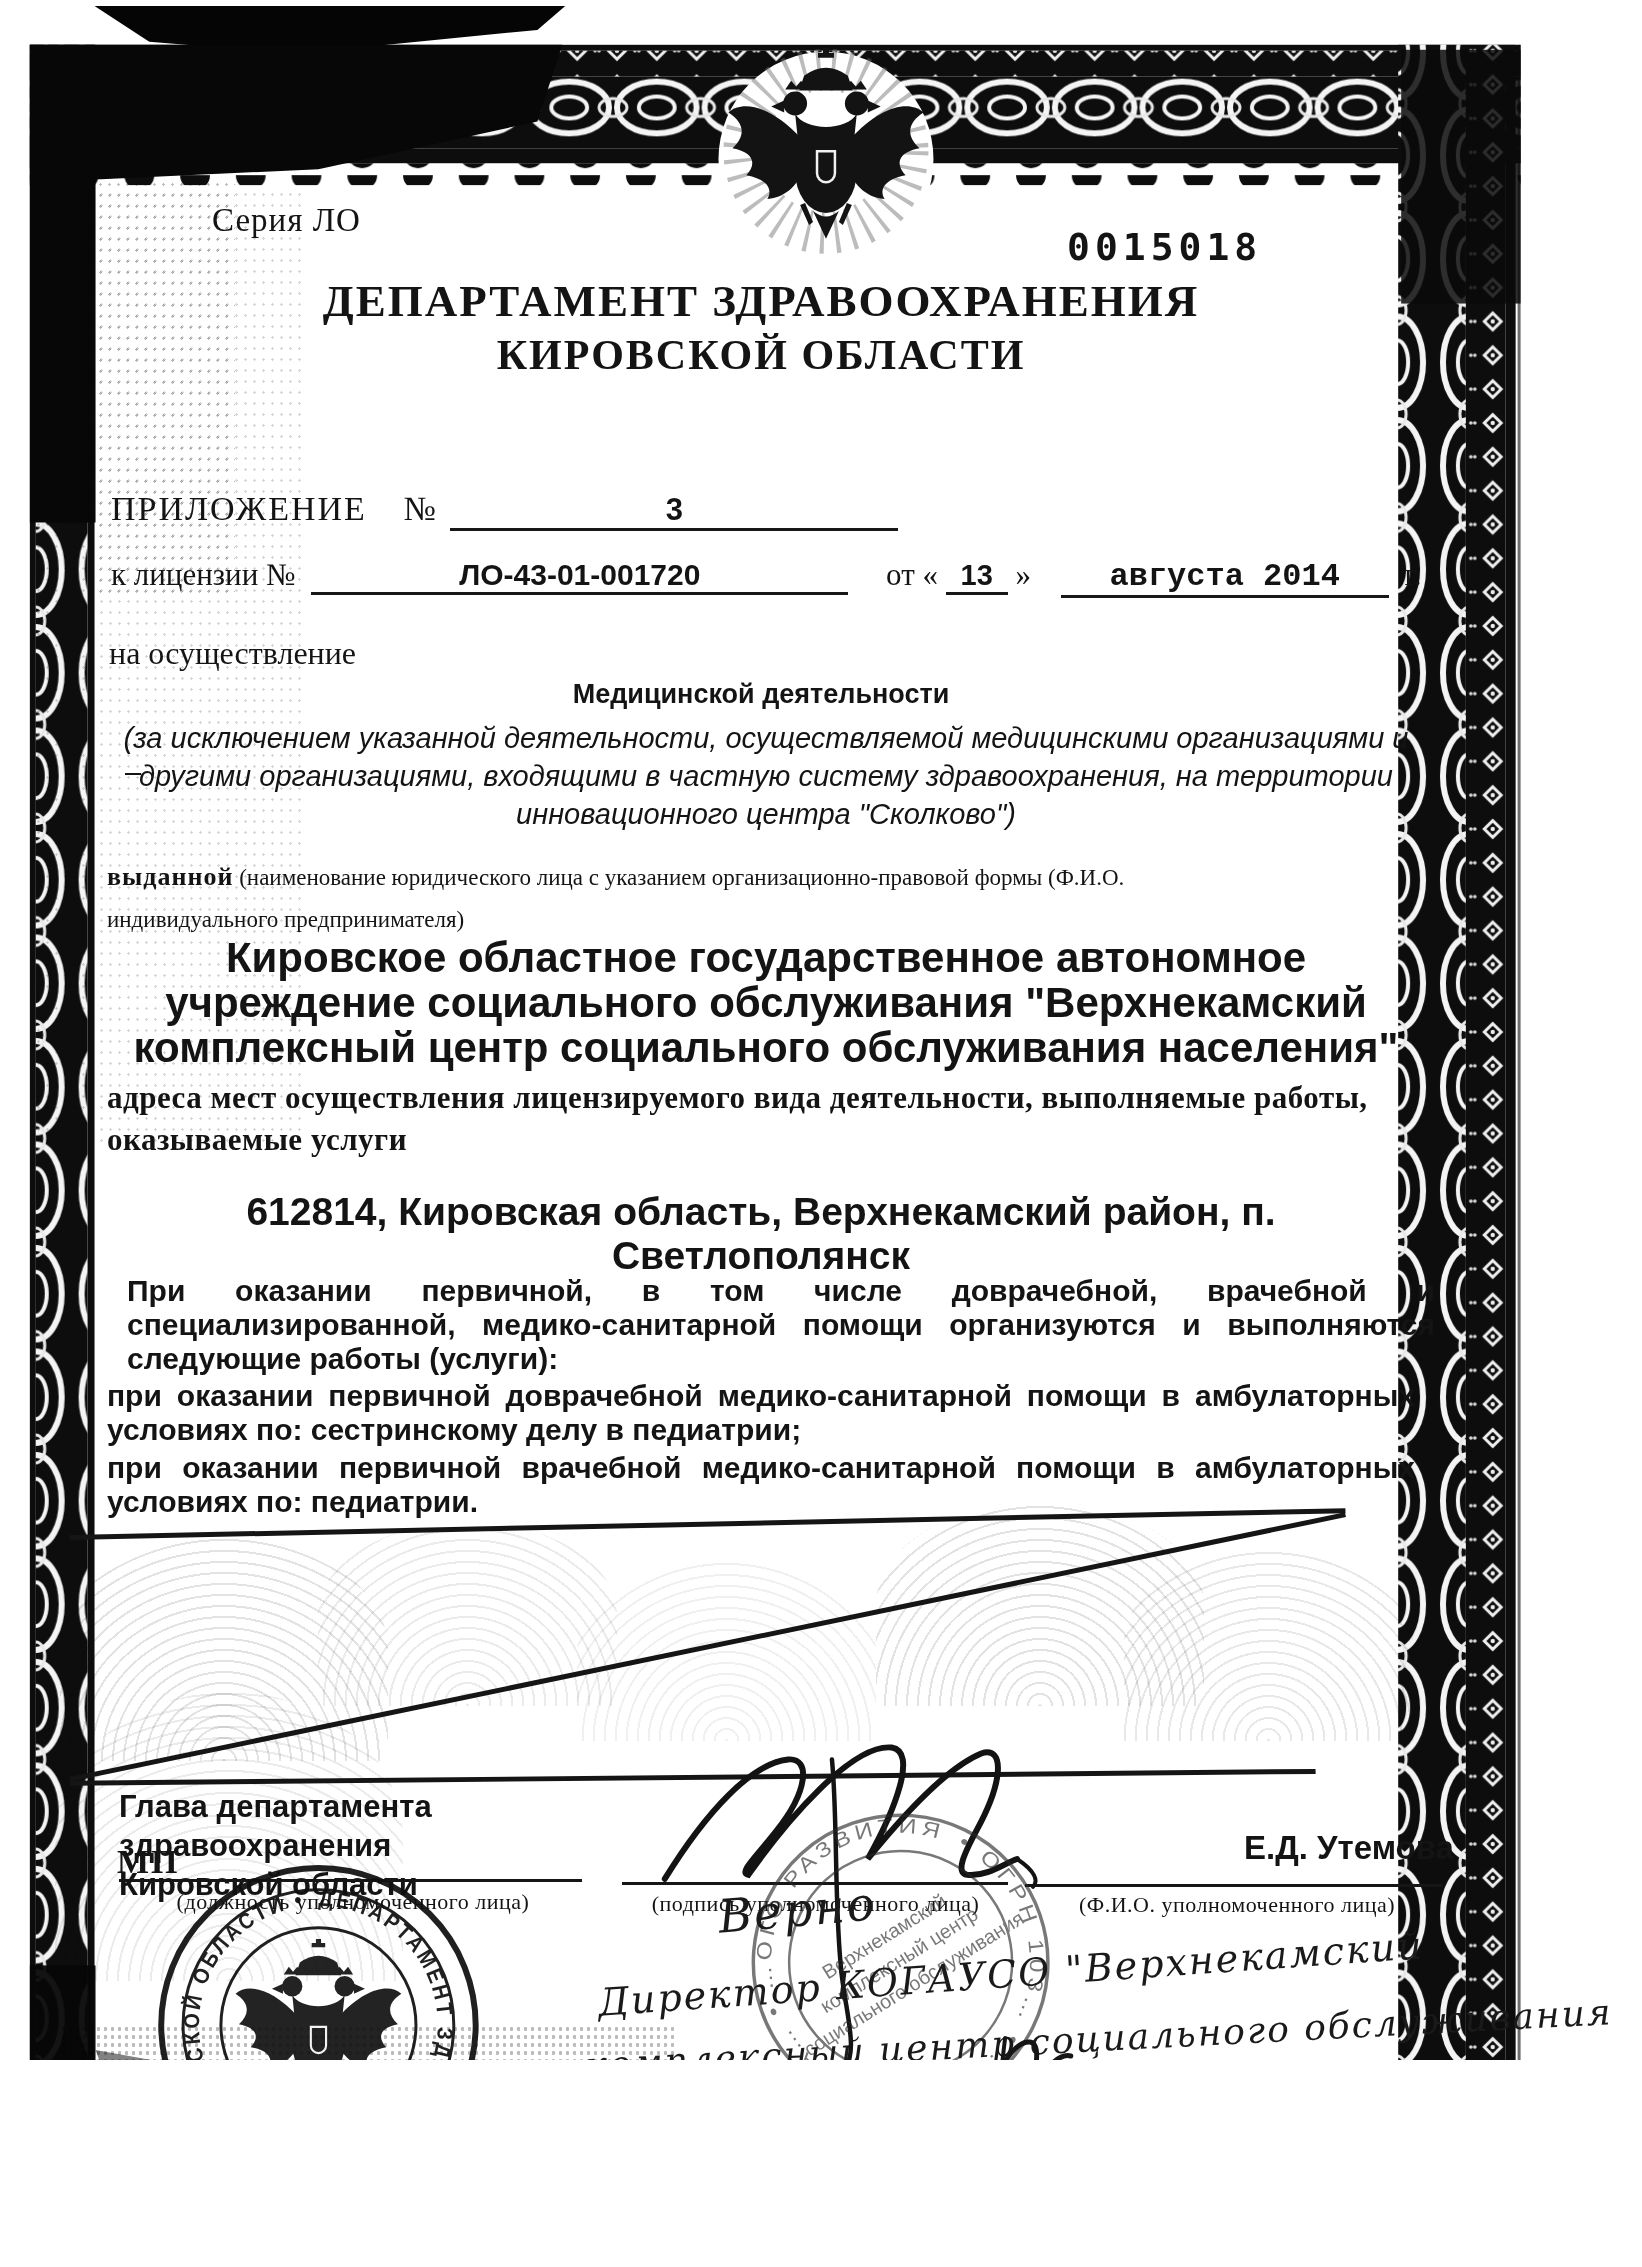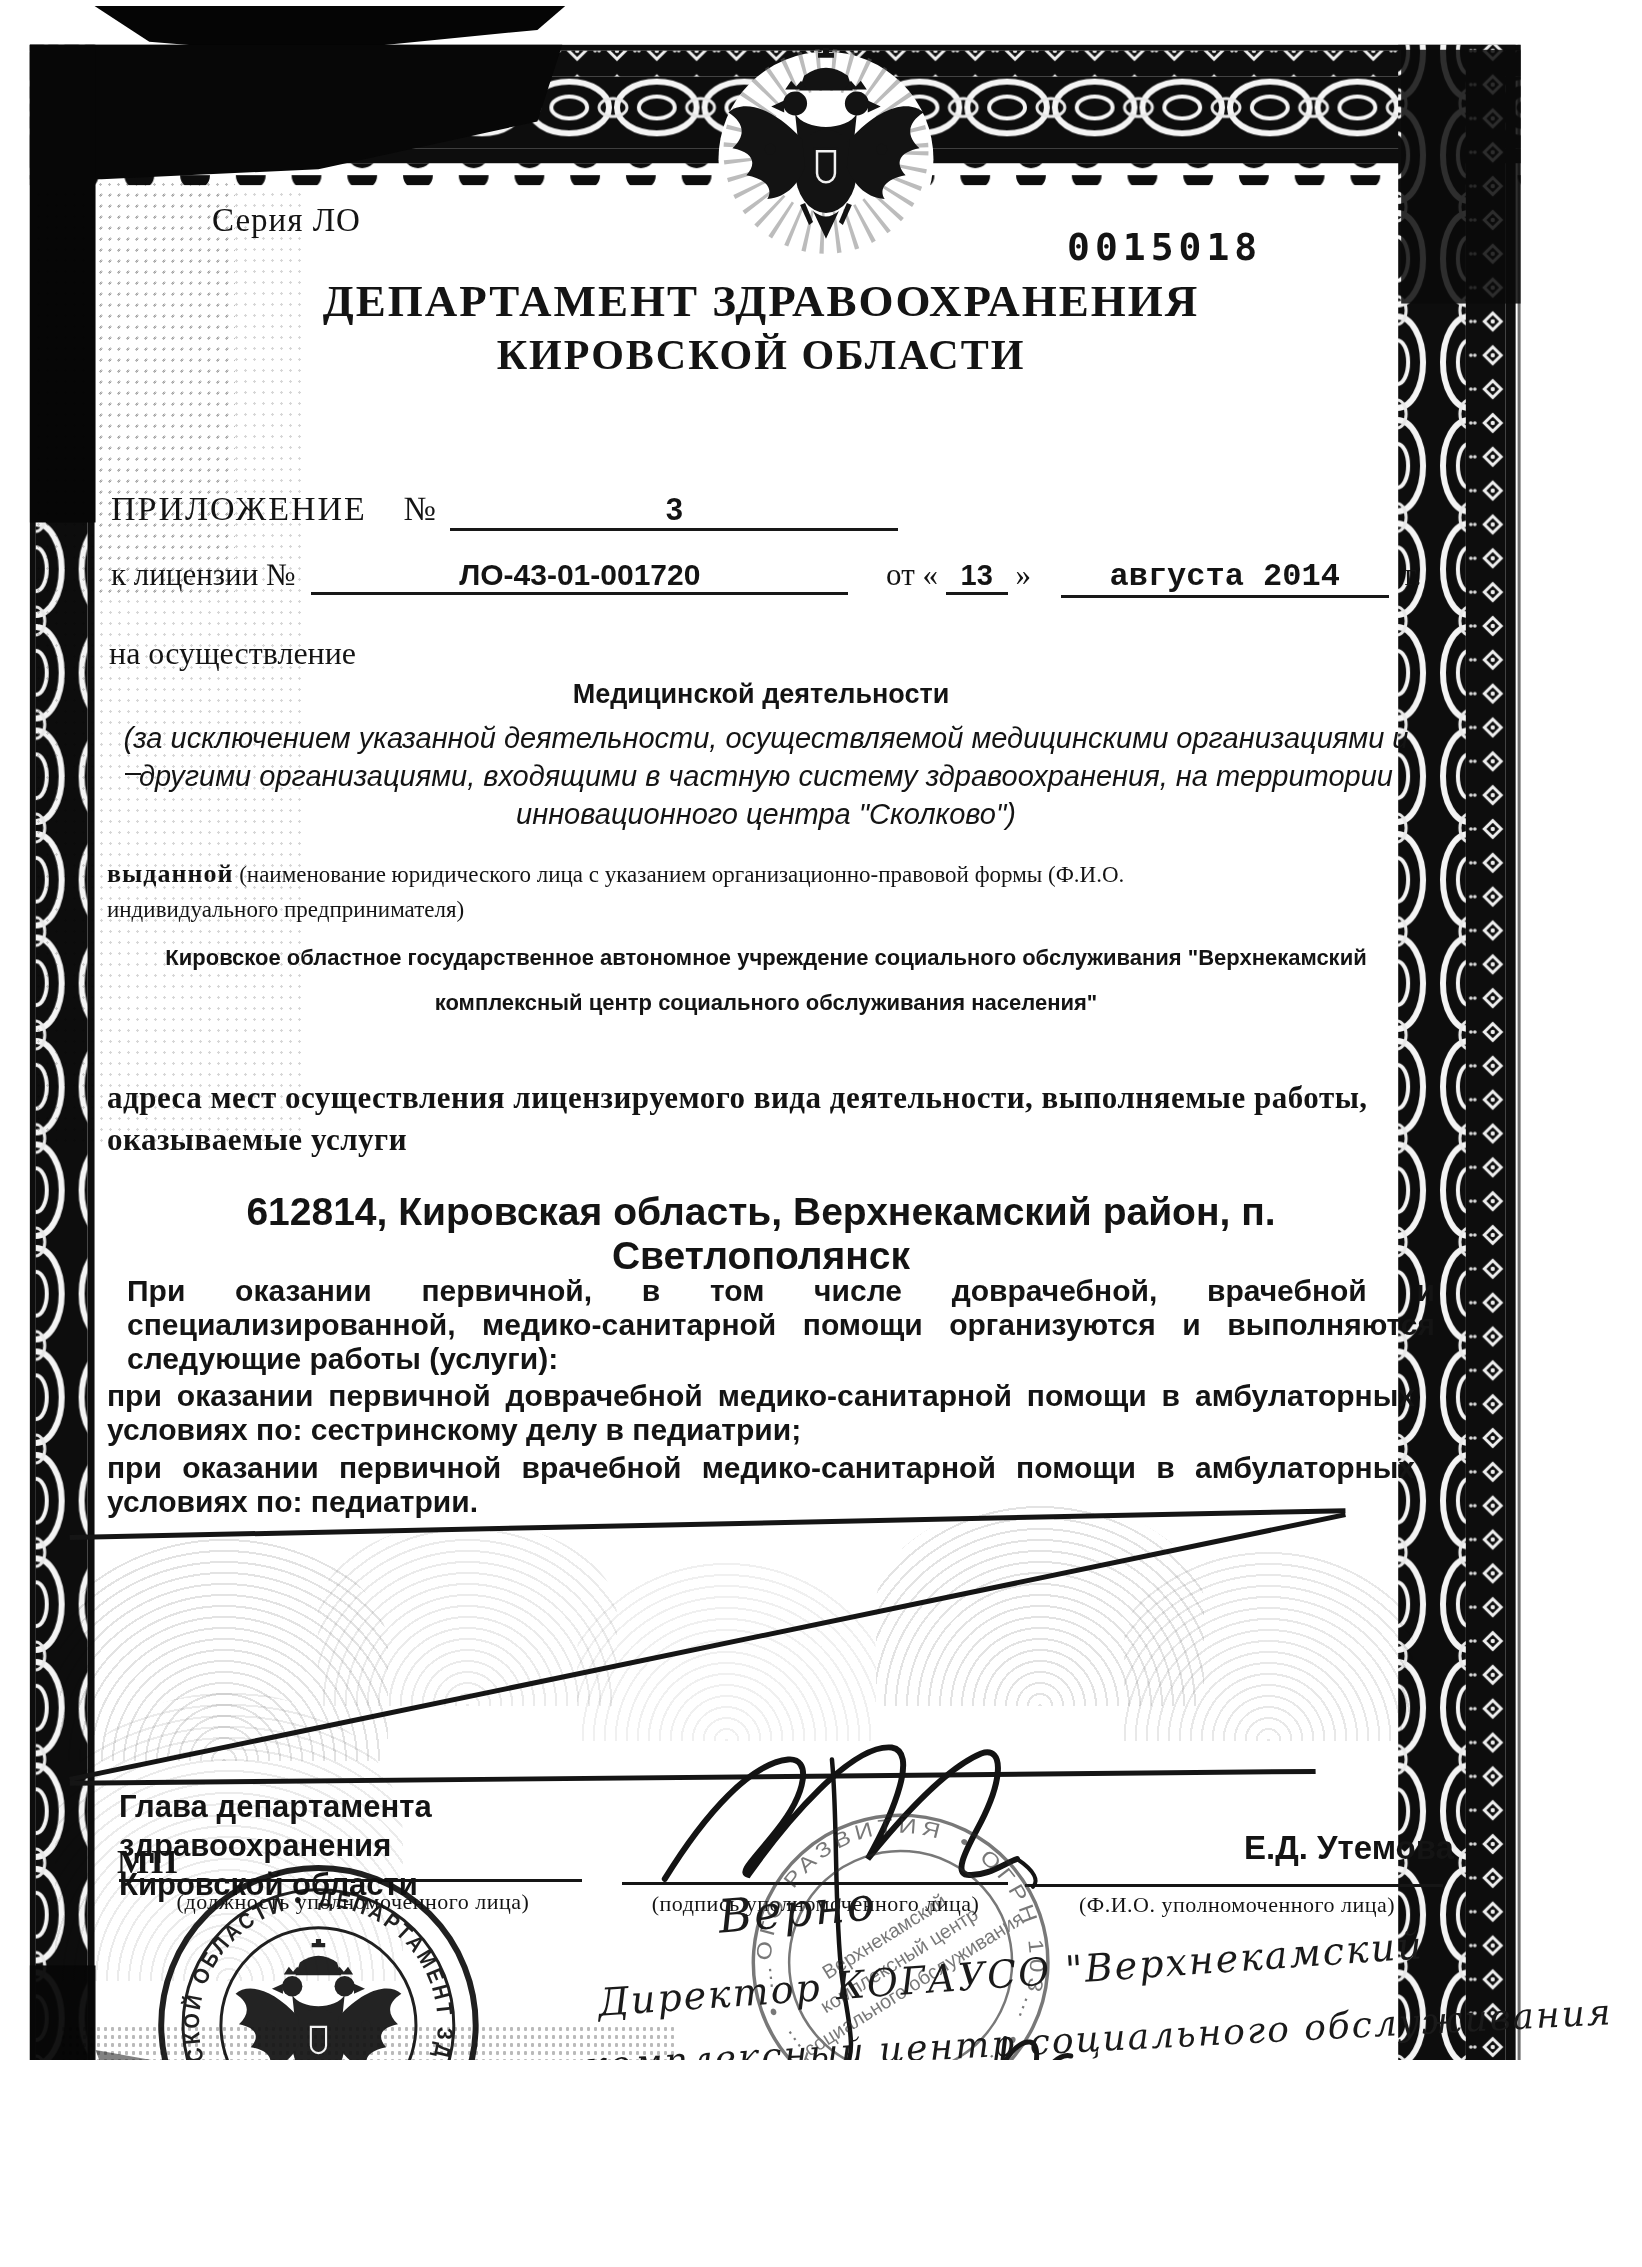--- a/index.html
+++ b/index.html
@@ -149,26 +149,26 @@
     <span class="serif" style="margin-left:8px;">г.</span>
   </div>
 
   <div class="abs serif" style="left:109px;top:635px;font-size:32px;">на осуществление</div>
 
   <div class="abs sans b ctr" style="left:107px;top:679px;width:1308px;font-size:27px;">Медицинской деятельности</div>
 
   <div class="abs sans ctr" style="left:119px;top:719px;width:1294px;font-size:29px;line-height:38px;font-style:italic;">(за исключением указанной деятельности, осуществляемой медицинскими организациями и другими организациями, входящими в частную систему здравоохранения, на территории инновационного центра "Сколково")</div>
   <div class="abs sans" style="left:125px;top:756px;font-size:29px;">–</div>
 
-  <div class="abs" style="left:107px;top:856px;width:1144px;font-size:23px;line-height:35px;">
+  <div class="abs" style="left:107px;top:856px;width:1144px;font-size:23px;line-height:42px;">
     <span class="serif b" style="font-size:26px;letter-spacing:1px;">выданной</span>
     <span class="serif" style="font-size:23px;">(наименование юридического лица с указанием организационно-правовой формы (Ф.И.О. индивидуального предпринимателя)</span>
   </div>
 
-  <div class="abs sans b ctr" style="left:129px;top:935px;width:1274px;font-size:22px;line-height:45px;">Кировское областное государственное автономное учреждение социального обслуживания "Верхнекамский комплексный центр социального обслуживания населения"</div>
+  <div class="abs sans b ctr" style="left:129px;top:935px;width:1274px;font-size:42px;line-height:45px;">Кировское областное государственное автономное учреждение социального обслуживания "Верхнекамский комплексный центр социального обслуживания населения"</div>
 
   <div class="abs serif b" style="left:107px;top:1077px;width:1274px;font-size:31px;line-height:42px;letter-spacing:0.5px;">адреса мест осуществления лицензируемого вида деятельности, выполняемые работы, оказываемые услуги</div>
 
   <div class="abs sans b ctr" style="left:107px;top:1190px;width:1308px;font-size:39px;">612814, Кировская область, Верхнекамский район, п. Светлополянск</div>
 
   <div class="abs sans b jst" style="left:107px;top:1274px;width:1308px;font-size:30px;line-height:34px;margin-left:20px;">При оказании первичной, в том числе доврачебной, врачебной и специализированной, медико-санитарной помощи организуются и выполняются следующие работы (услуги):</div>
   <div class="abs sans b jst" style="left:107px;top:1379px;width:1308px;font-size:30px;line-height:34px;">при оказании первичной доврачебной медико-санитарной помощи в амбулаторных условиях по: сестринскому делу в педиатрии;</div>
   <div class="abs sans b jst" style="left:107px;top:1451px;width:1308px;font-size:30px;line-height:34px;">при оказании первичной врачебной медико-санитарной помощи в амбулаторных условиях по: педиатрии.</div>
 
   <svg width="1643" height="2268" viewBox="0 0 1651 2279">

